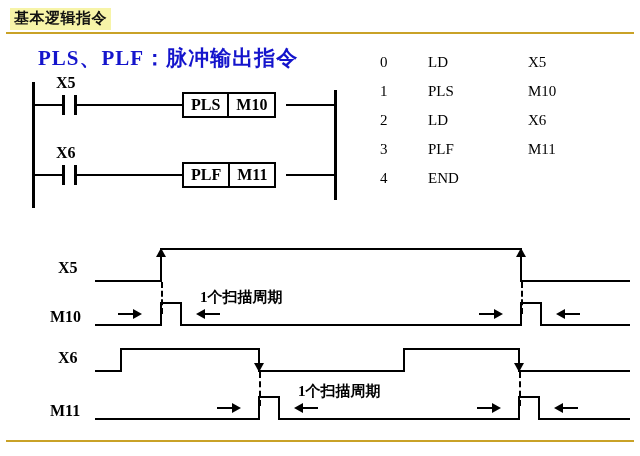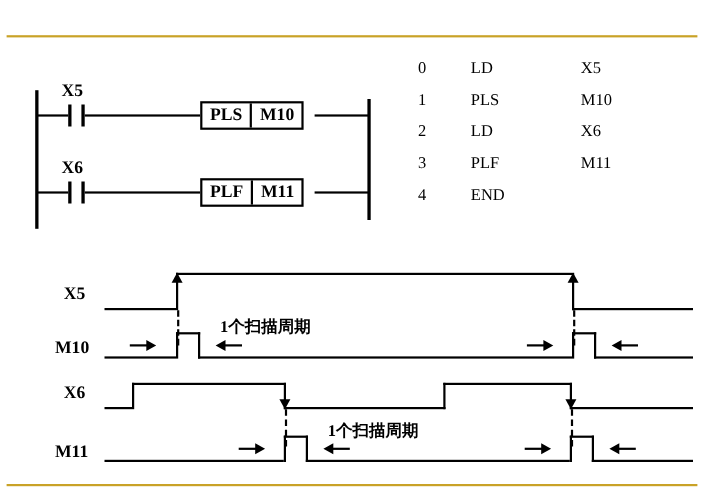--- a/index.html
+++ b/index.html
@@ -202,22 +202,24 @@
     width: 628px;
     height: 2px;
     background: #c9a227;
   }
 </style>
 </head>
 <body>
 
 <div id="slide">
 
+  <div class="header-title">基本逻辑指令</div>
   <div class="header-rule"></div>
 
+  <div class="section-title">PLS、PLF：脉冲输出指令</div>
 
   <div class="ladder">
     <div class="rail rail-left"></div>
     <div class="rail rail-right"></div>
 
     <div>
 
       <div class="wire" style="left:10px; top:24px; width:28px;"></div>
       <div class="contact" style="left:38px; top:15px;">
         <div class="bar bar-l"></div>

